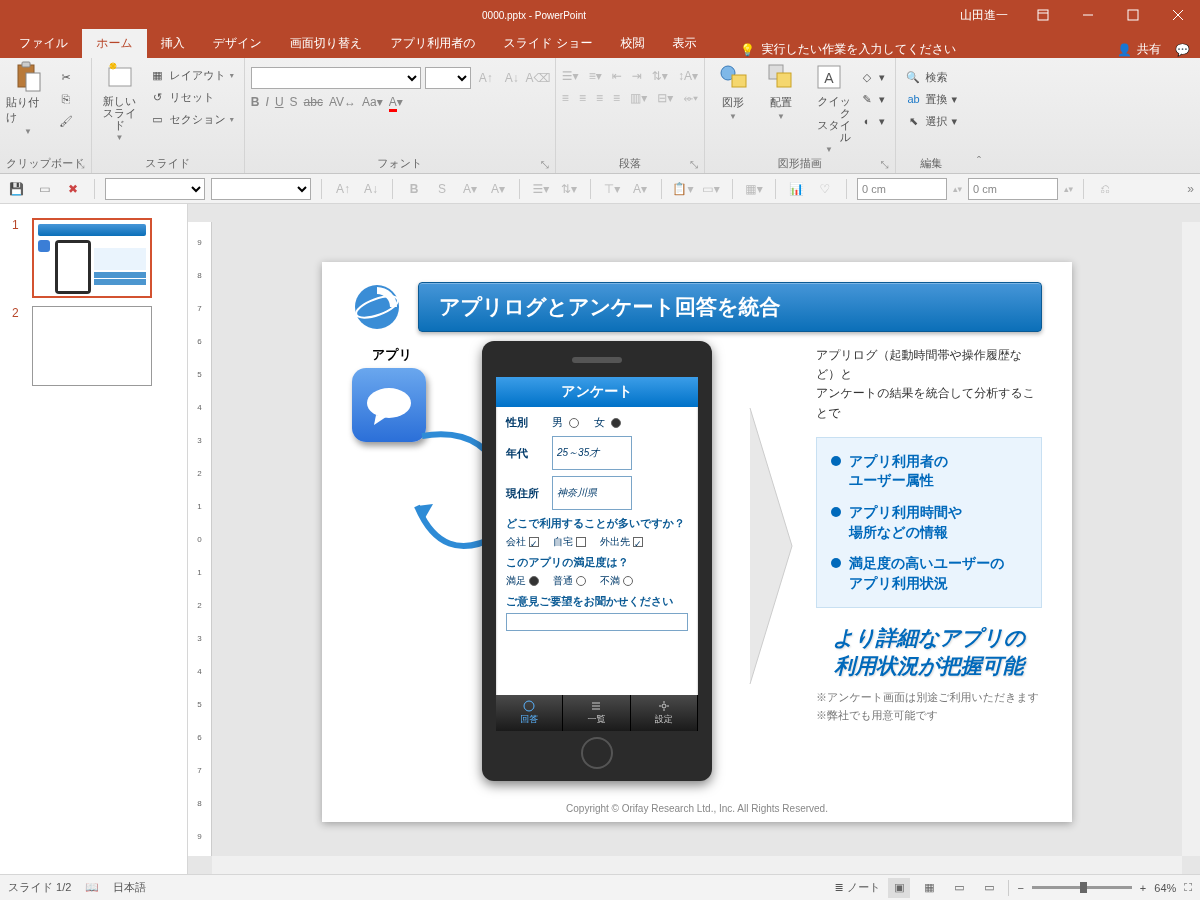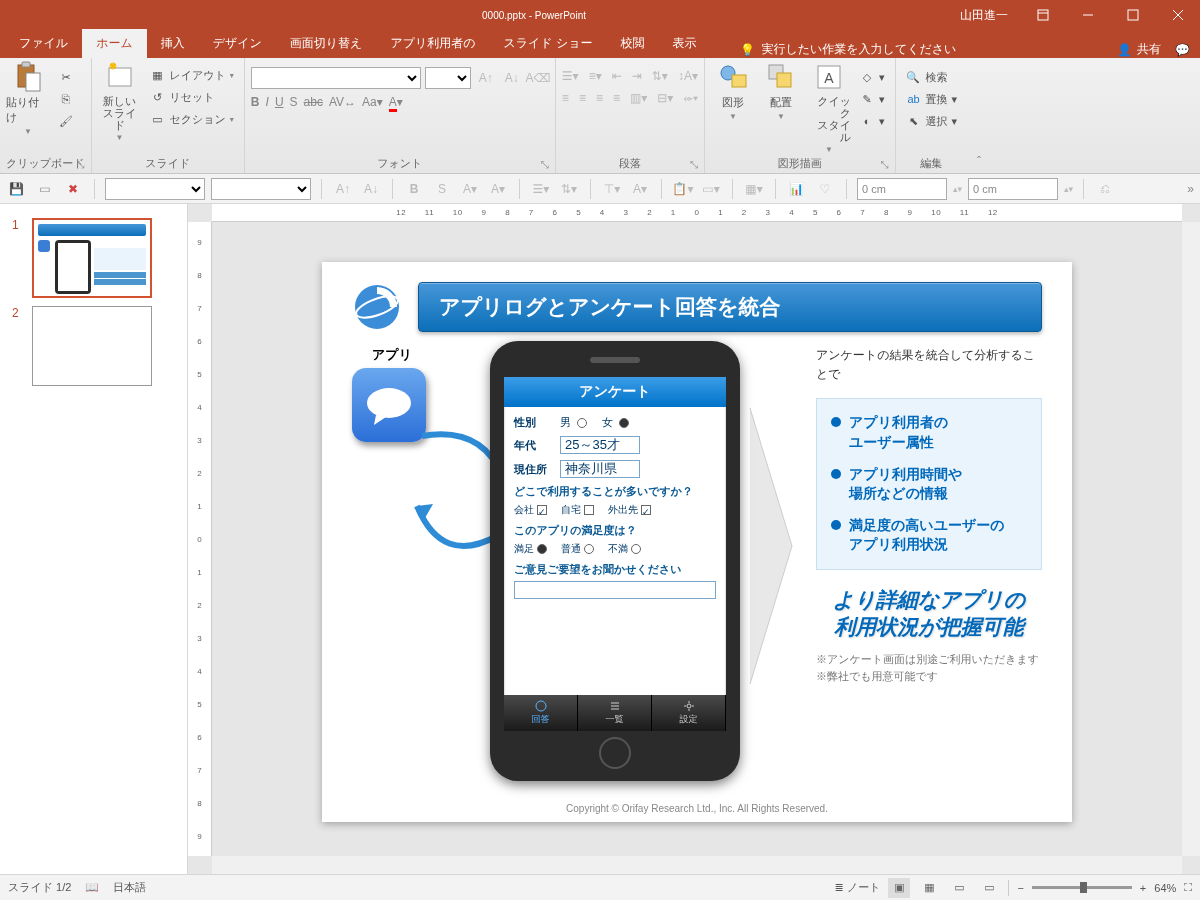--- a/index.html
+++ b/index.html
@@ -61,29 +61,29 @@
 
 .slide { width: 750px; height: 560px; background: #fff; box-shadow: 0 2px 8px rgba(0,0,0,0.3); position: relative; padding: 20px 30px; }
 .slide-header { display: flex; align-items: center; gap: 16px; margin-bottom: 14px; }
 .slide-logo { width: 50px; height: 50px; }
 .slide-title-bar { flex: 1; height: 50px; background: linear-gradient(#4696d8, #0b6fb8); border: 1px solid #0b5a94; border-radius: 4px; display: flex; align-items: center; padding: 0 20px; color: #fff; font-size: 21px; font-weight: bold; box-shadow: inset 0 1px 0 rgba(255,255,255,0.3), 0 2px 4px rgba(0,0,0,0.3); }
 .slide-body { display: flex; gap: 16px; }
 .phone-col { position: relative; width: 380px; }
 .app-label { font-size: 13px; font-weight: bold; text-align: center; width: 80px; }
 .app-icon { width: 74px; height: 74px; background: linear-gradient(#6aa7ee, #2b6fd8); border-radius: 14px; box-shadow: 2px 4px 6px rgba(0,0,0,0.4); display: flex; align-items: center; justify-content: center; margin-top: 4px; }
 .app-icon svg { width: 50px; height: 40px; }
-.phone { position: absolute; left: 138px; top: -5px; width: 250px; height: 440px; background: #2b2b2b; border-radius: 28px; box-shadow: 0 4px 12px rgba(0,0,0,0.5); padding: 36px 14px 50px; }
+.phone { position: absolute; left: 130px; top: -5px; width: 230px; height: 440px; background: #2b2b2b; border-radius: 12px; box-shadow: 0 4px 12px rgba(0,0,0,0.5); padding: 36px 14px 50px; }
 .phone::before { content: ""; position: absolute; top: 16px; left: 50%; transform: translateX(-50%); width: 50px; height: 6px; background: #555; border-radius: 3px; }
 .phone::after { content: ""; position: absolute; bottom: 12px; left: 50%; transform: translateX(-50%); width: 28px; height: 28px; border: 2px solid #555; border-radius: 50%; }
 .phone-screen { width: 100%; height: 100%; background: #fff; display: flex; flex-direction: column; box-shadow: inset 0 0 2px rgba(0,0,0,0.4); }
 .survey-title { height: 30px; background: linear-gradient(#3b9de8, #0072c8); color: #fff; font-size: 14px; font-weight: bold; display: flex; align-items: center; justify-content: center; }
 .survey-body { flex: 1; padding: 8px 10px; font-size: 11px; color: #003a6a; }
 .survey-row { display: flex; align-items: center; gap: 6px; margin-bottom: 6px; }
 .survey-label { font-weight: bold; width: 40px; text-align: left; }
-.survey-field { border: 1px solid #7aa5c8; height: 18px; padding: 8px 4px; font-size: 13px; display: flex; align-items: center; }
+.survey-field { border: 1px solid #7aa5c8; height: 18px; padding: 16px 4px; font-size: 10px; display: flex; align-items: center; font-style: italic; }
 .survey-q { font-weight: bold; color: #0b5a94; margin: 6px 0 4px; font-size: 11px; }
 .survey-opts { display: flex; gap: 14px; font-size: 10px; color: #003a6a; }
 .survey-opts label { display: flex; align-items: center; gap: 3px; }
 .chk { width: 10px; height: 10px; border: 1px solid #666; display: inline-block; }
 .chk.on::after { content: "✓"; font-size: 9px; line-height: 8px; }
 .rad { width: 10px; height: 10px; border: 1px solid #666; border-radius: 50%; display: inline-block; }
 .survey-textarea { border: 1px solid #7aa5c8; height: 18px; width: 100%; margin-top: 3px; }
 .phone-tabs { height: 36px; background: linear-gradient(#4a4a4a, #1a1a1a); display: flex; }
 .phone-tab { flex: 1; display: flex; flex-direction: column; align-items: center; justify-content: center; color: #ccc; font-size: 9px; border-right: 1px solid #000; gap: 1px;}
 .phone-tab .ti { width: 12px; height: 12px; }
@@ -404,21 +404,20 @@
         </div>
       </div>
     </div>
     <div class="thumb-item">
       <div class="thumb-num">2</div>
       <div class="thumb-box"></div>
     </div>
   </div>
 
   <div class="edit-area">
-    <div class="ruler-h" style="word-spacing:16px">12  11  10  9  8  7  6  5  4  3  2  1  0  1  2  3  4  5  6  7  8  9  10  11  12</div>
     <div class="ruler-v">
       <span>9</span>
         <span>8</span>
         <span>7</span>
         <span>6</span>
         <span>5</span>
         <span>4</span>
         <span>3</span>
         <span>2</span>
         <span>1</span>
@@ -535,20 +534,21 @@
               </div>
             </div>
           </div>
 
           <svg class="chevron" viewBox="0 0 46 280">
             <path d="M2 2 L44 140 L2 278" fill="#e8e8e8" stroke="#ccc"></path>
           </svg>
 
           <div class="right-col">
             <div class="intro-text">
+              <div>アプリログ（起動時間帯や操作履歴など）と</div>
               <div>アンケートの結果を統合して分析することで</div>
             </div>
             <div class="bullet-box">
               <div class="bullet">
                   <span class="dot"></span>
                   <div><span>アプリ利用者の</span><br><span>ユーザー属性</span></div>
                 </div>
               <div class="bullet">
                   <span class="dot"></span>
                   <div><span>アプリ利用時間や</span><br><span>場所などの情報</span></div>

